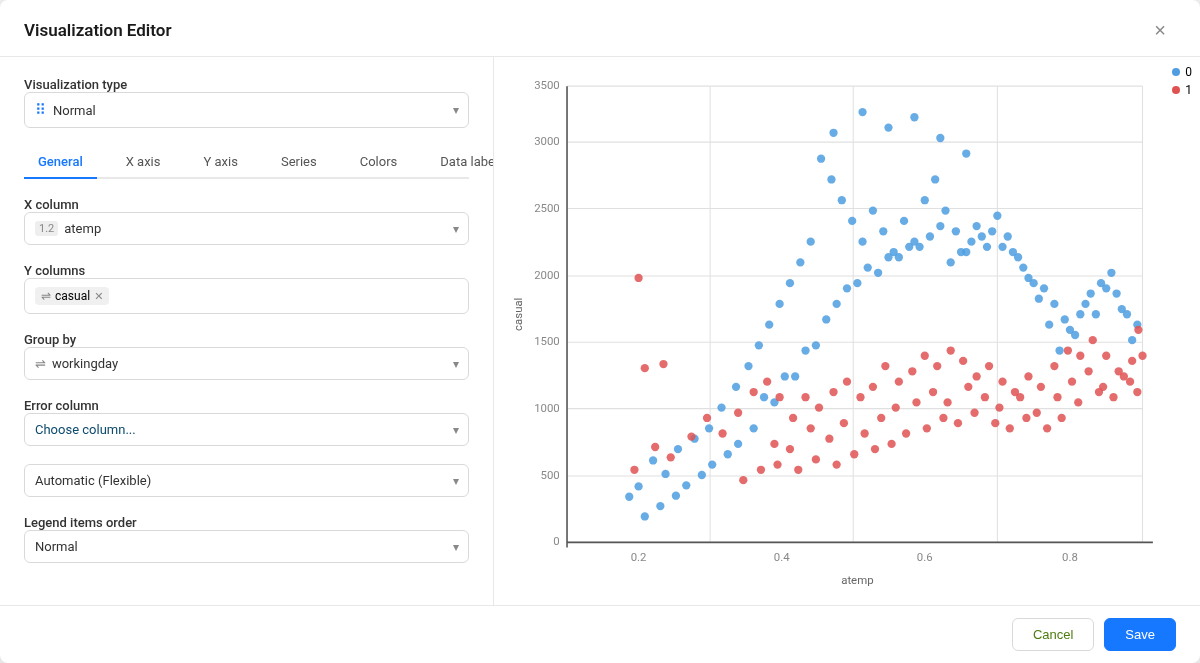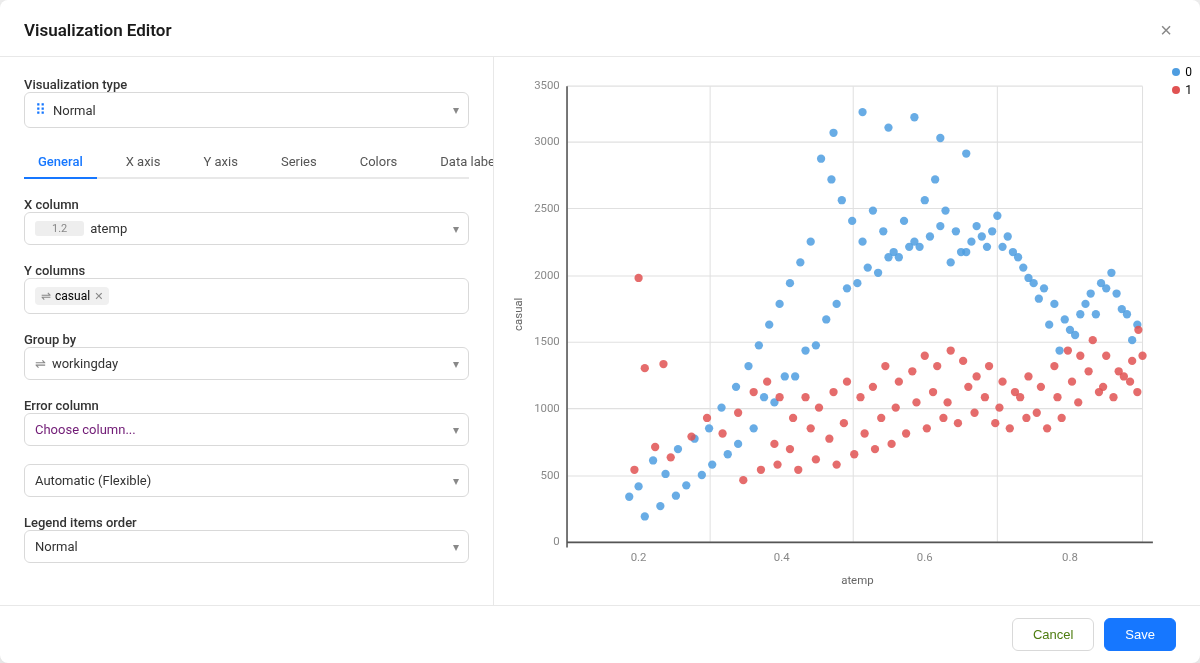--- a/index.html
+++ b/index.html
@@ -18,21 +18,21 @@
       border-radius: 8px;
       box-shadow: 0 4px 32px rgba(0,0,0,0.18);
       display: flex;
       flex-direction: column;
       overflow: hidden;
     }
     .modal-header {
       display: flex;
       align-items: center;
       justify-content: space-between;
-      padding: 18px 22px 14px 24px;
+      padding: 18px 28px 14px 24px;
       border-bottom: 1px solid #e8e8e8;
       flex-shrink: 0;
     }
     .modal-title {
       font-size: 17px;
       font-weight: 600;
       color: #1a1a1a;
     }
     .close-btn {
       background: none;
@@ -94,21 +94,21 @@
       padding: 8px 32px 8px 10px;
       font-size: 13px;
       color: #333;
       background: #fff;
       cursor: pointer;
       display: flex;
       align-items: center;
       position: relative;
     }
     .select-display.placeholder {
-      color: #701a75;
+      color: #0c4a6e;
     }
     .tabs-row {
       display: flex;
       gap: 15px;
       border-bottom: 2px solid #e8e8e8;
     }
     .tab {
       padding: 8px 14px;
       font-size: 13px;
       color: #555;
@@ -248,21 +248,21 @@
         <div class="tab">Y axis</div>
         <div class="tab">Series</div>
         <div class="tab">Colors</div>
         <div class="tab">Data labels</div>
       </div>
 
       <div class="field-group">
         <span class="field-label">X column</span>
         <div class="select-wrapper">
           <div class="select-display">
-            <span style="color:#888; font-size:11px; margin-right:6px; background:#eee; border-radius:3px; padding:1px 17px;">1.2</span>
+            <span style="color:#888; font-size:11px; margin-right:6px; background:#eee; border-radius:3px; padding:1px 4px;">1.2</span>
             <span>atemp</span>
           </div>
           <span class="chevron-icon">▾</span>
         </div>
       </div>
 
       <div class="field-group">
         <span class="field-label">Y columns</span>
         <div class="tag-input">
           <span class="tag">

